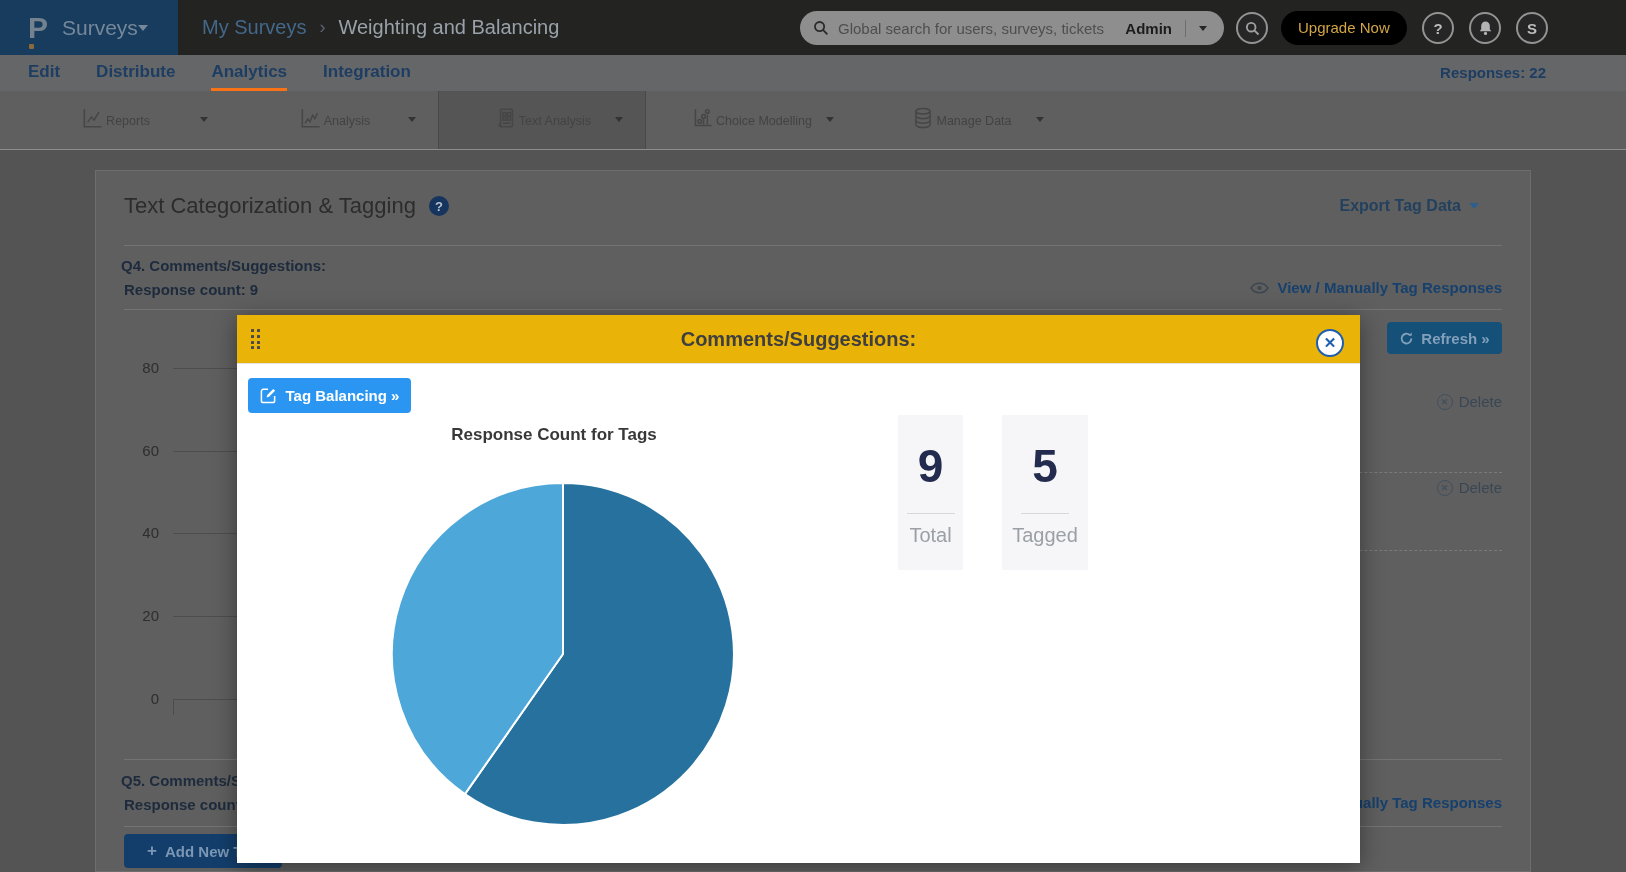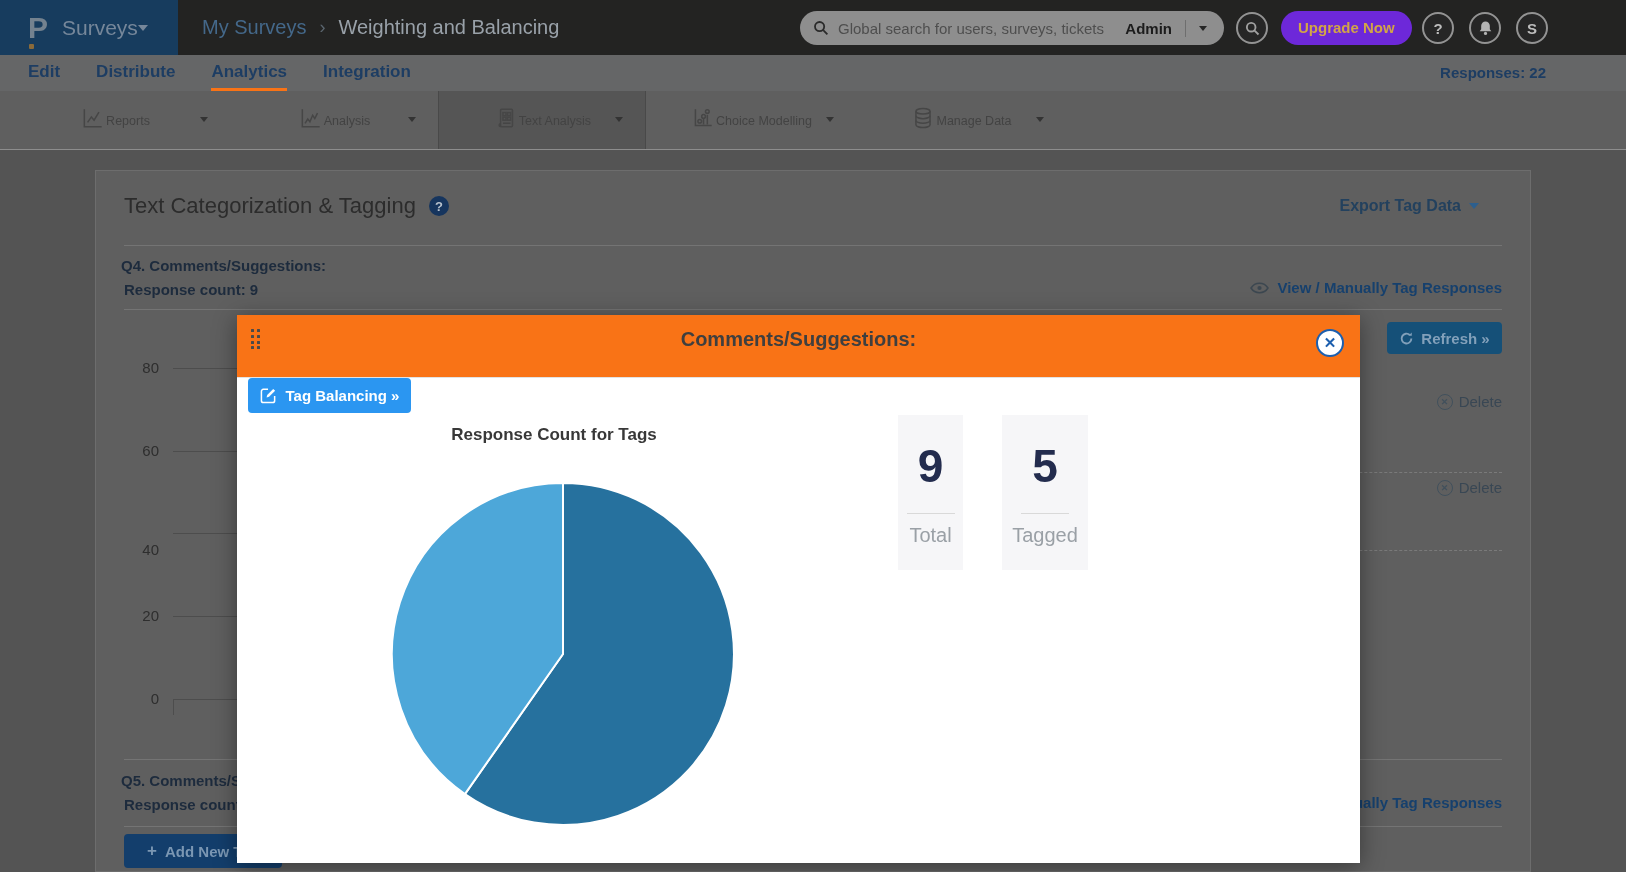--- a/index.html
+++ b/index.html
@@ -24,21 +24,21 @@
                  border-radius:17px; display:flex; align-items:center; padding:0 13px; }
   .search-pill svg { flex:0 0 auto; }
   .search-ph { flex:1; color:#4e4e4e; font-size:15px; margin-left:9px; white-space:nowrap; overflow:hidden; }
   .search-scope { color:#1c1c1c; font-size:15px; font-weight:600; padding-right:13px; border-right:1px solid #6e6e6e; }
   .scope-caret { margin:0 4px 0 13px; border-top-color:#262626; border-left-width:4px; border-right-width:4px; border-top-width:5px; }
 
   .nav-circle { position:absolute; top:12px; width:32px; height:32px; border-radius:50%;
                 border:2px solid #939393; background:#262626; display:flex; align-items:center; justify-content:center;
                 color:#bdbdbd; font-weight:bold; font-size:15px; }
   .upgrade-btn { position:absolute; left:1281px; top:11px; height:34px; padding:0 17px; border-radius:17px;
-                 background:#6d28d9; color:#d2a546; font-size:15px; font-weight:bold; line-height:34px; }
+                 background:#000000; color:#d2a546; font-size:15px; font-weight:normal; line-height:34px; }
 
   
   .tabs-row { position:absolute; left:0; top:55px; width:1626px; height:36px; background:#656667; }
   .tabs { display:flex; gap:36px; padding-left:28px; height:36px; }
   .tab { color:#1d3d63; font-size:17px; font-weight:600; line-height:33px; height:36px; }
   .tab.active { border-bottom:3px solid #f97316; }
   .responses-count { position:absolute; right:80px; top:0; line-height:36px; color:#1d3d63; font-size:15px; font-weight:bold; }
 
   
   .toolbar { position:absolute; left:0; top:91px; width:1626px; height:59px; background:#5f5f5f; border-bottom:1px solid #8d8d8d; }
@@ -70,21 +70,21 @@
   .axis-label { position:absolute; left:0; width:63px; text-align:right; color:#2e2e2e; font-size:15px; }
   .gridline { position:absolute; left:77px; width:120px; border-top:1px solid #4d4d4d; }
   .zero-corner { position:absolute; left:77px; top:528px; height:16px; border-left:1px solid #4d4d4d; }
   .add-tag-btn { position:absolute; left:28px; top:663px; width:158px; height:34px; background:#133e6c; border-radius:4px;
                  display:flex; align-items:center; justify-content:center; gap:8px; color:#7b97b3; font-size:15px; font-weight:bold; }
   .add-plus { font-size:17px; font-weight:bold; color:#7b97b3; }
 
   
   .modal { position:absolute; left:237px; top:315px; width:1123px; height:548px; background:#ffffff; z-index:10;
            box-shadow:0 4px 22px rgba(0,0,0,0.4); }
-  .modal-header { position:relative; height:63px; background:#f97316; border-bottom:1px solid #e2e2e2; }
+  .modal-header { position:relative; height:49px; background:#eab308; border-bottom:1px solid #e2e2e2; }
   .modal-title { text-align:center; line-height:49px; font-size:20px; font-weight:bold; color:#3f3f3f; }
   .drag-handle { position:absolute; left:14px; top:14px; width:9px; height:21px; display:flex; flex-wrap:wrap; gap:2px 3px; cursor:move; }
   .drag-handle i { width:3px; height:3px; background:#4a4a4a; border-radius:0.5px; }
   .modal-close { position:absolute; right:16px; top:14px; width:28px; height:28px; border:2px solid #1d5fae; border-radius:50%;
                  color:#1d5fae; font-size:15px; font-weight:bold; display:flex; align-items:center; justify-content:center; background:#fff; }
   .tag-resp-btn { position:absolute; left:11px; top:63px; width:163px; height:35px; background:#2b96f1; border-radius:4px;
                   display:flex; align-items:center; justify-content:center; gap:9px; color:#ffffff; font-size:15px; font-weight:bold; }
   .pie-title { position:absolute; left:167px; top:110px; width:300px; text-align:center; color:#383838; font-size:17px; font-weight:bold; }
   .pie-wrap { position:absolute; left:153px; top:166px; width:346px; height:346px; }
   .stat-box { position:absolute; top:100px; height:155px; background:#f6f6f8; display:flex; flex-direction:column; align-items:center; }
@@ -253,21 +253,21 @@
       </div>
       <div class="dashed" style="top:301px;"></div>
       <div class="delete-row" style="top:308px;">
         <span class="circled-x">✕</span>
         <span>Delete</span>
       </div>
       <div class="dashed" style="top:379px;"></div>
 
       <div class="axis-label" style="top:188px;">80</div>
       <div class="axis-label" style="top:271px;">60</div>
-      <div class="axis-label" style="top:370px;">40</div>
+      <div class="axis-label" style="top:353px;">40</div>
       <div class="axis-label" style="top:436px;">20</div>
       <div class="axis-label" style="top:519px;">0</div>
       <div class="gridline" style="top:197px;"></div>
       <div class="gridline" style="top:280px;"></div>
       <div class="gridline" style="top:362px;"></div>
       <div class="gridline" style="top:445px;"></div>
       <div class="gridline" style="top:528px;"></div>
       <div class="zero-corner"></div>
 
       <div class="hline" style="top:588px;"></div>

